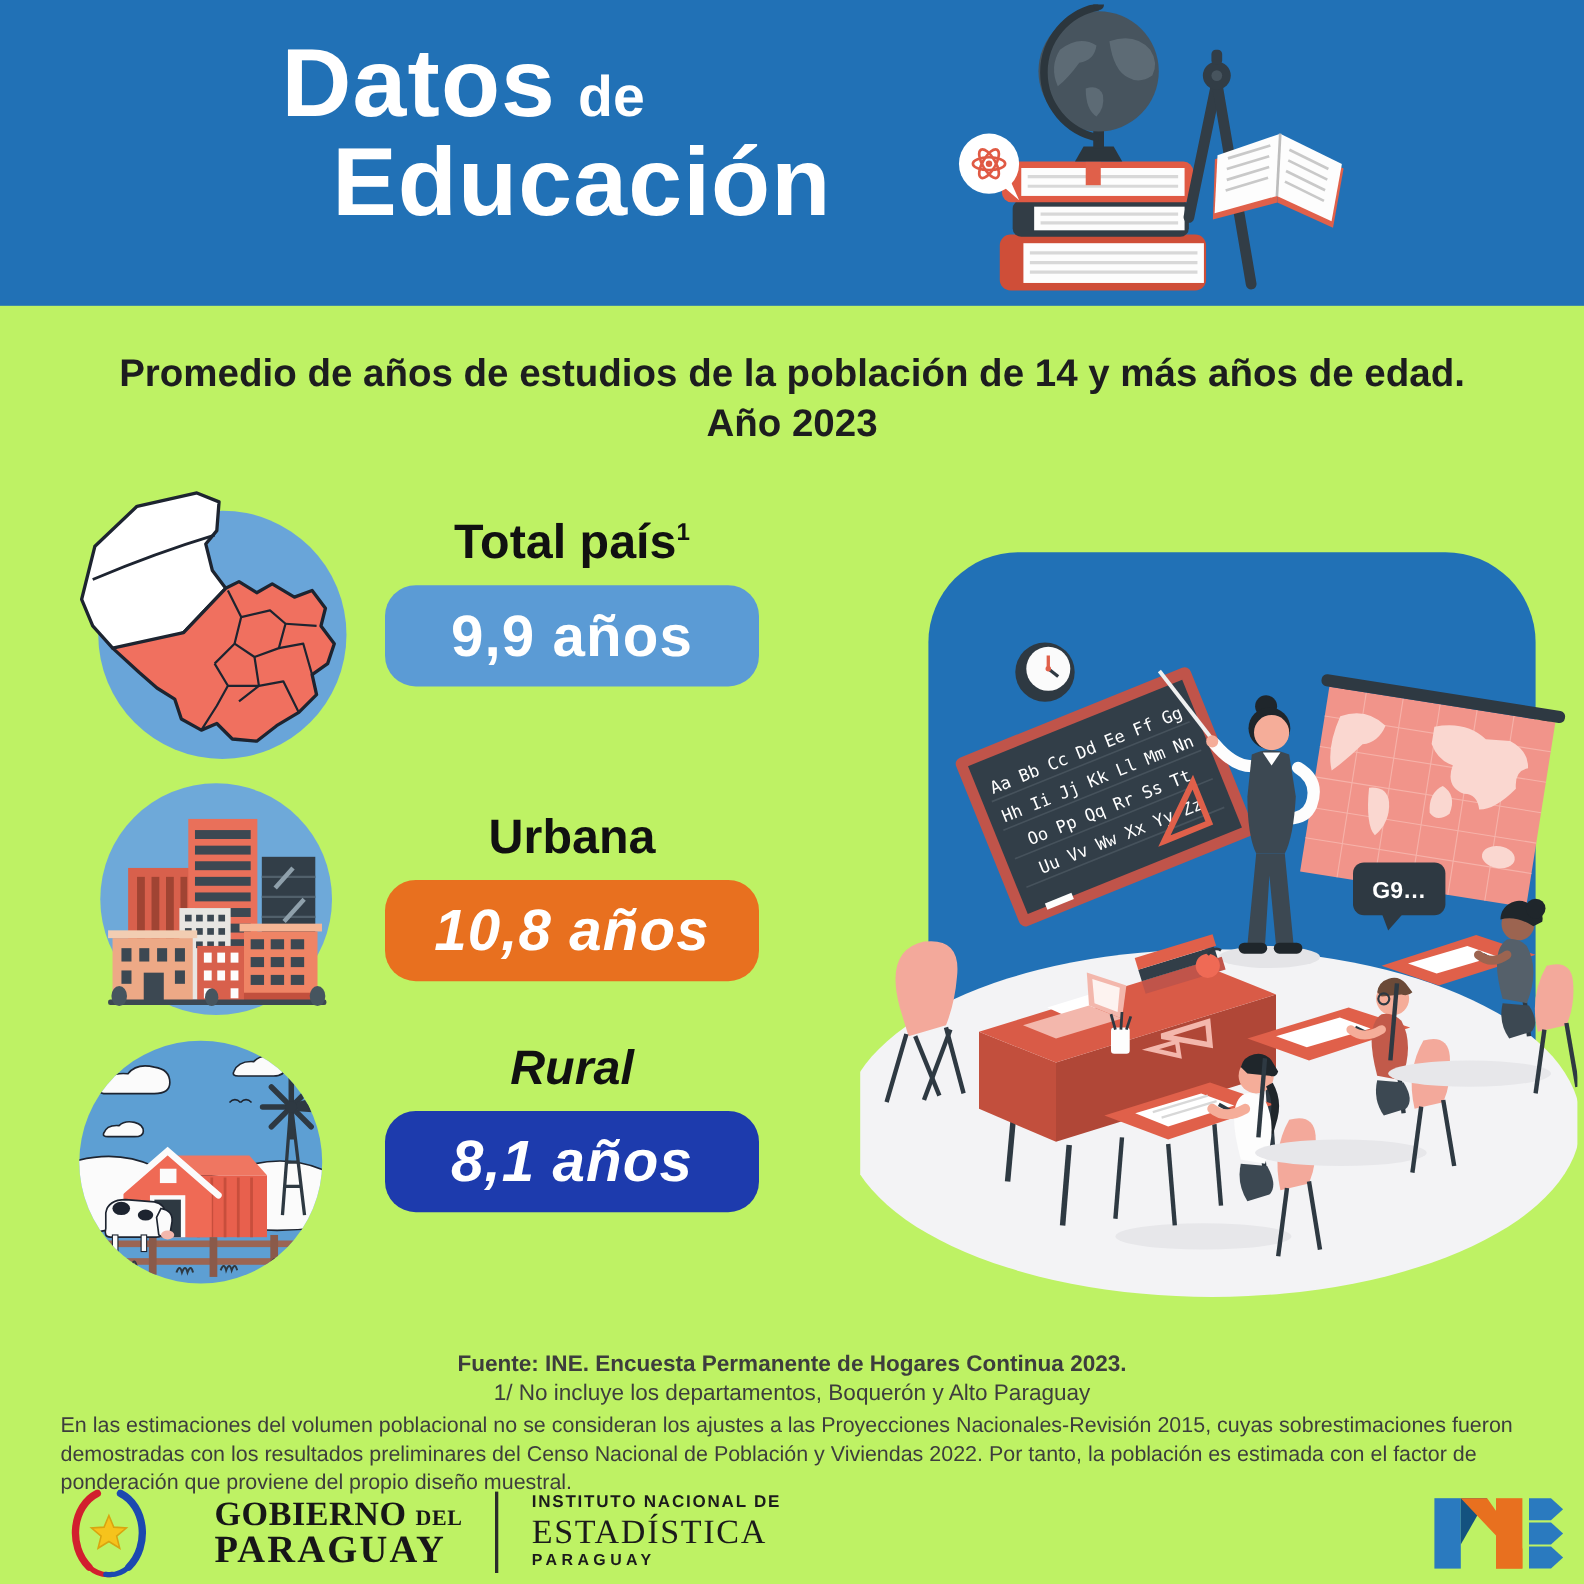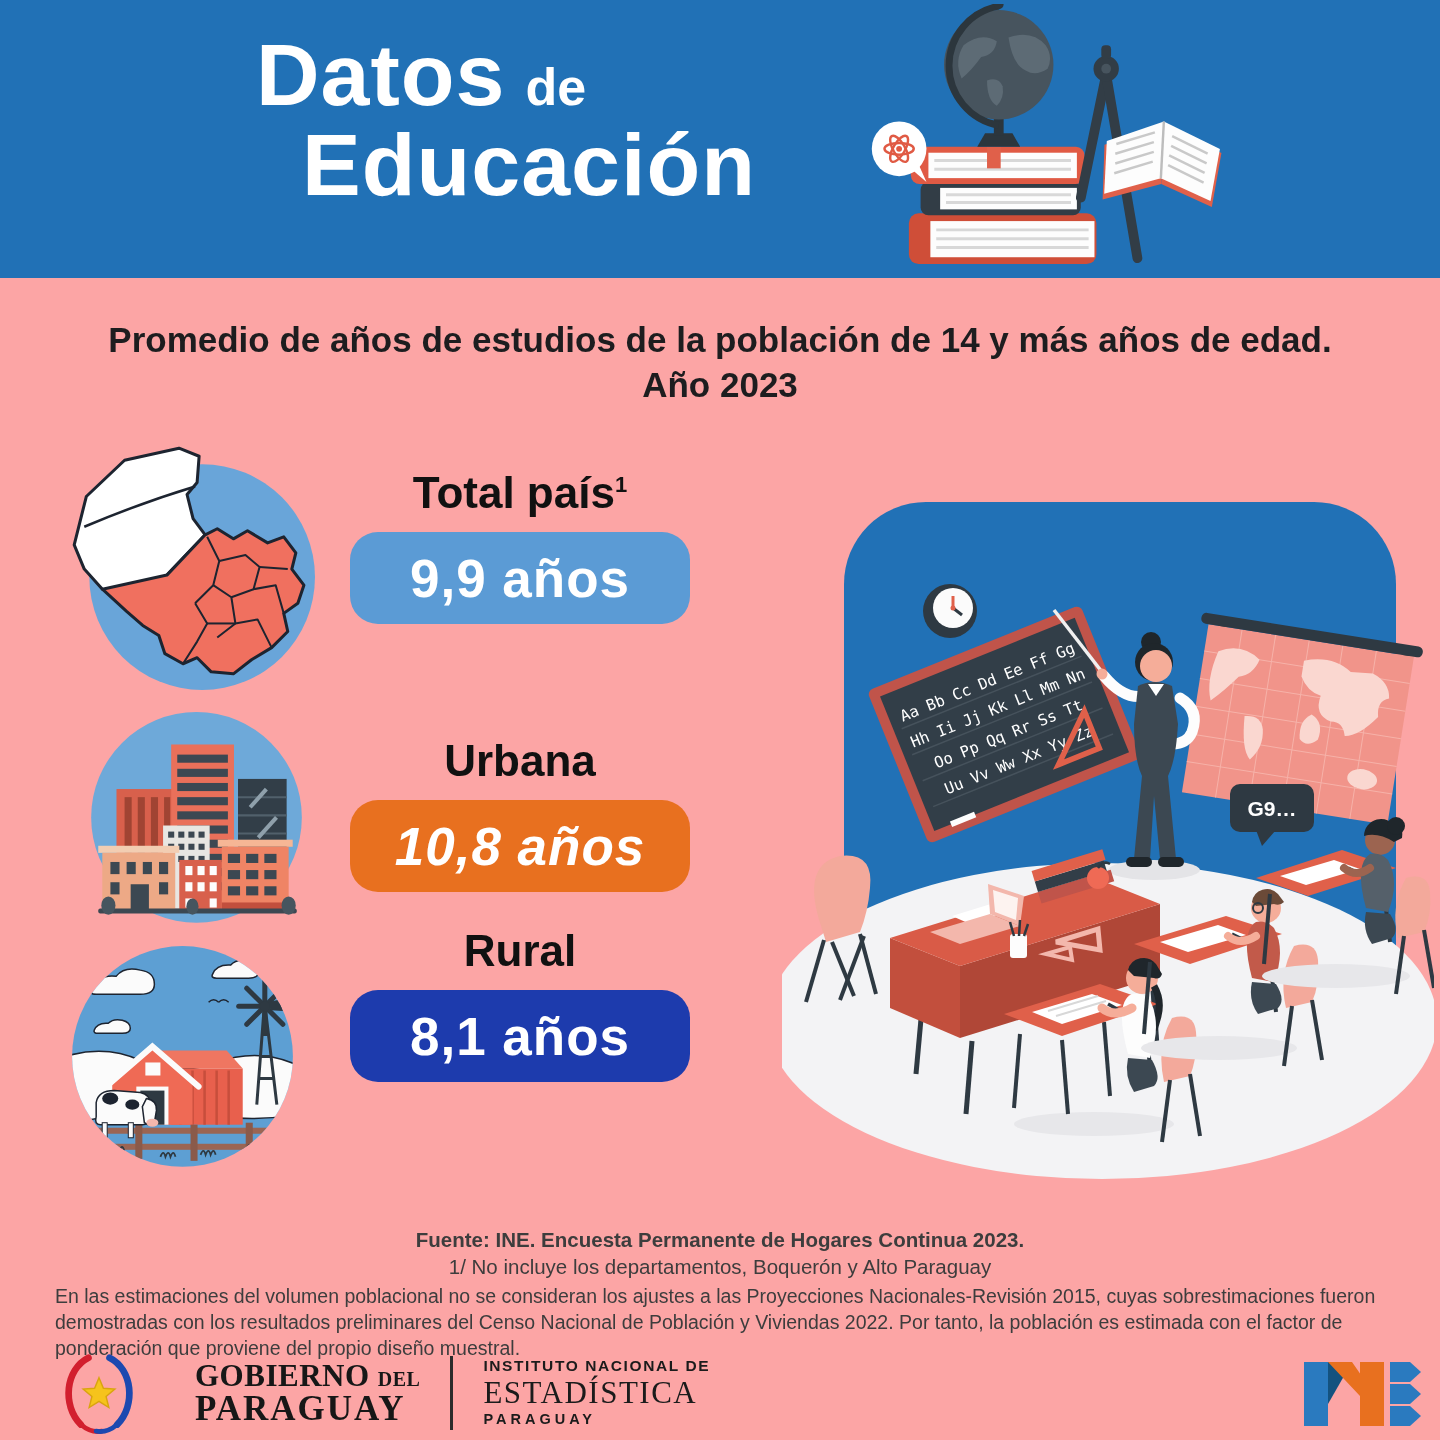--- a/index.html
+++ b/index.html
@@ -1,17 +1,17 @@
 <!DOCTYPE html>
 <html><head>
 <meta charset="utf-8">
 <style>
   html,body{margin:0;padding:0;background:#ffffff;}
   .page{
-    position:relative;width:1440px;height:1440px;overflow:hidden;background:#fca5a5;
+    position:relative;width:1440px;height:1440px;overflow:hidden;background:#bef264;
     font-family:"Liberation Sans",sans-serif;
   }
   
   .band{position:absolute;left:0;top:0;width:1440px;height:278px;background:#2171b6;}
   .title{position:absolute;left:256px;top:30px;color:#ffffff;line-height:1.02;}
   .t-line1{display:flex;align-items:baseline;gap:20px;}
   .t-big{font-size:88px;font-weight:800;letter-spacing:1px;}
   .t-small{font-size:52px;font-weight:700;}
   .t-line2{padding-left:46px;text-align:right;}
   .header-art{position:absolute;left:862px;top:4px;width:420px;height:274px;}
@@ -22,21 +22,21 @@
   }
   .subtitle-inner{display:inline-block;max-width:1240px;}
   
   .icon-map{position:absolute;left:46px;top:426px;width:272px;height:272px;}
   .icon-city{position:absolute;left:78px;top:706px;width:238px;height:238px;}
   .icon-farm{position:absolute;left:50px;top:936px;width:266px;height:266px;}
   
   .stat{position:absolute;left:350px;width:340px;text-align:center;}
   .stat-total{top:468px;}
   .stat-urbana{top:736px;}
-  .stat-rural{top:926px;}
+  .stat-rural{top:946px;font-style:italic;}
   .stat-label{font-size:44px;font-weight:800;color:#111;}
   .stat-label sup{font-size:22px;font-weight:700;}
   .pill{
     margin-top:14px;height:92px;border-radius:28px;display:flex;align-items:center;justify-content:center;
     color:#ffffff;font-size:53px;font-weight:800;letter-spacing:1px;
   }
   
   .classroom{position:absolute;left:782px;top:476px;width:652px;height:710px;}
   
   .src-line{position:absolute;left:0;width:1440px;text-align:center;color:#3d3d3d;font-size:20.5px;font-weight:400;}

